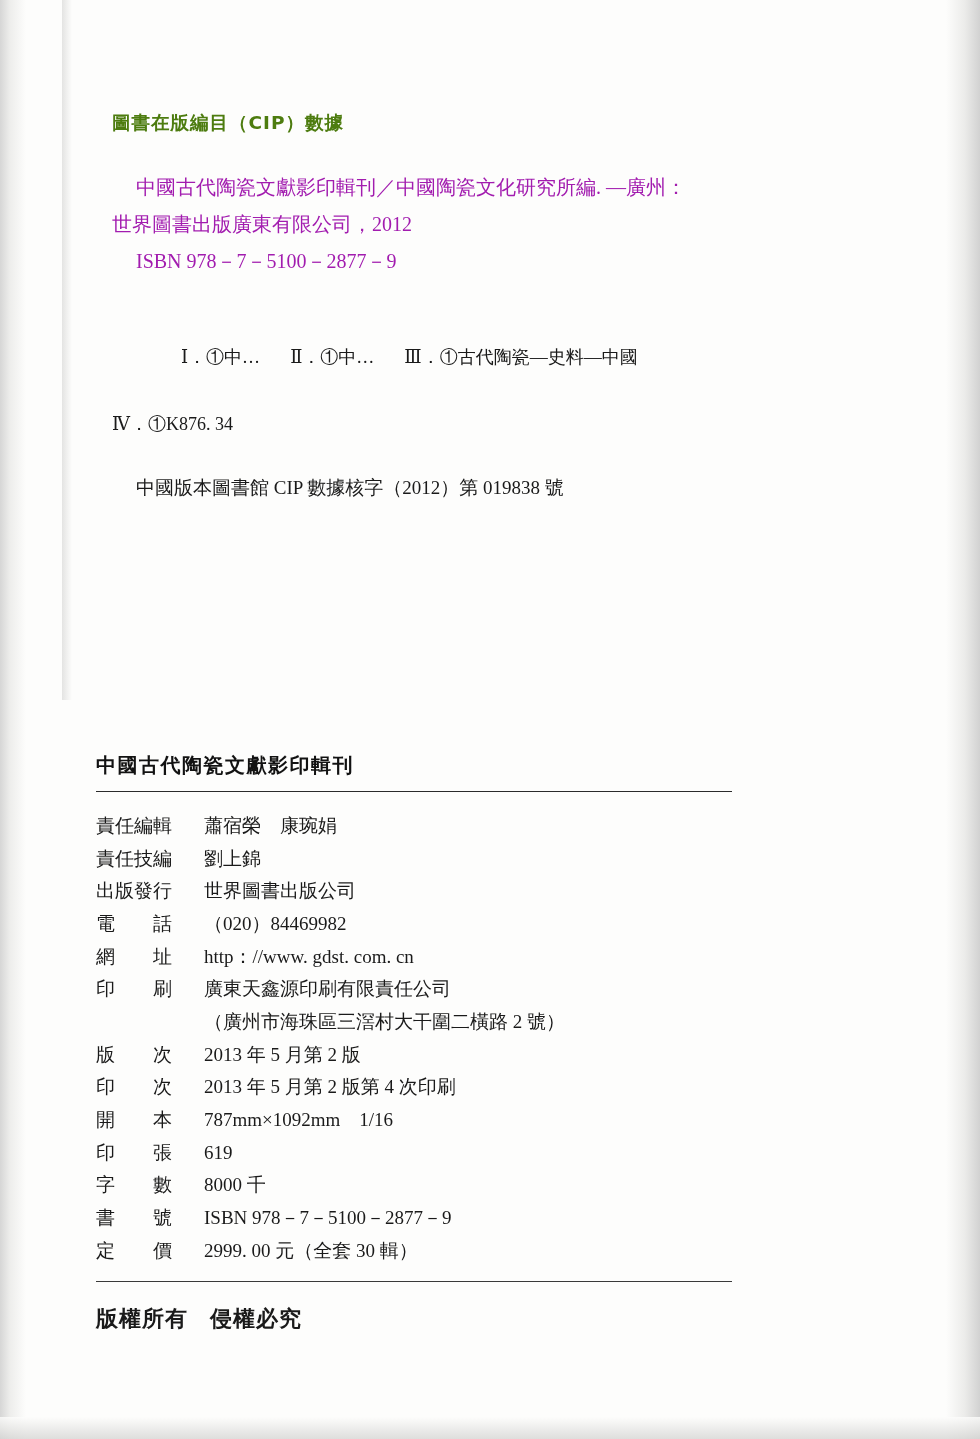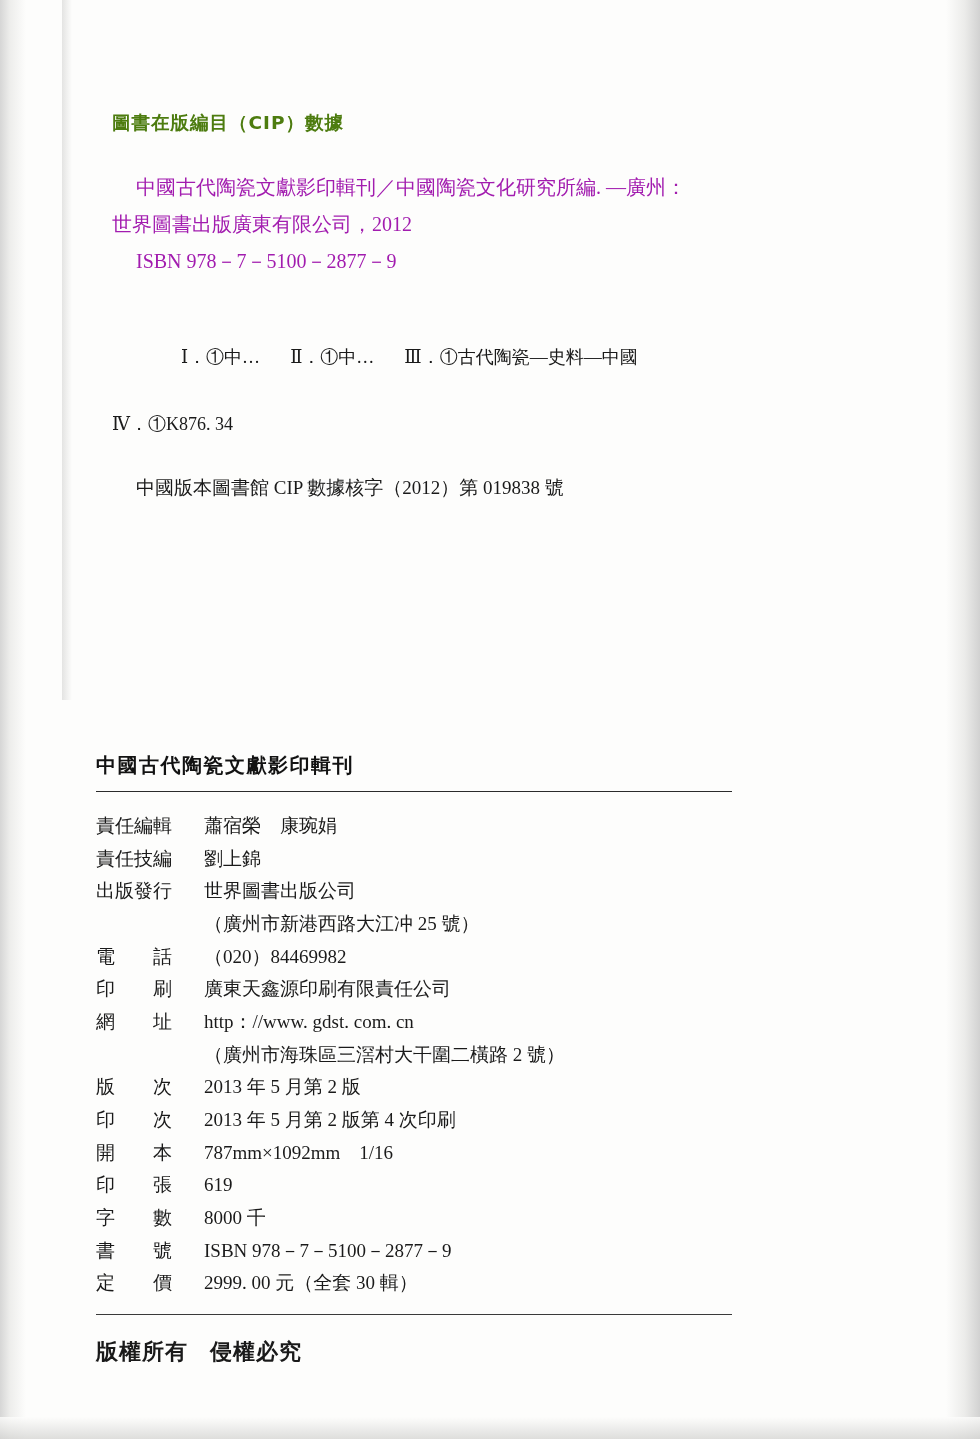--- a/index.html
+++ b/index.html
@@ -202,36 +202,35 @@
 
         <div class="col-row">
           <div class="col-label tight">責任技編</div>
           <div class="col-value">劉上錦</div>
         </div>
 
         <div class="col-row">
           <div class="col-label tight">出版發行</div>
           <div class="col-value">世界圖書出版公司</div>
         </div>
-        <div class="col-sub">（廣州市新港西路大江冲 25 號）</div>
 
         <div class="col-row">
           <div class="col-label tight">電　　話</div>
           <div class="col-value">（020）84469982</div>
         </div>
 
         <div class="col-row">
+          <div class="col-label tight">網　　址</div>
+          <div class="col-value">http：//www. gdst. com. cn</div>
+        </div>
+
+        <div class="col-row">
           <div class="col-label tight">印　　刷</div>
           <div class="col-value">廣東天鑫源印刷有限責任公司</div>
         </div>
-
-        <div class="col-row">
-          <div class="col-label tight">網　　址</div>
-          <div class="col-value">http：//www. gdst. com. cn</div>
-        </div>
         <div class="col-sub">（廣州市海珠區三滘村大干圍二橫路 2 號）</div>
 
         <div class="col-row">
           <div class="col-label tight">版　　次</div>
           <div class="col-value">2013 年 5 月第 2 版</div>
         </div>
 
         <div class="col-row">
           <div class="col-label tight">印　　次</div>
           <div class="col-value">2013 年 5 月第 2 版第 4 次印刷</div>

